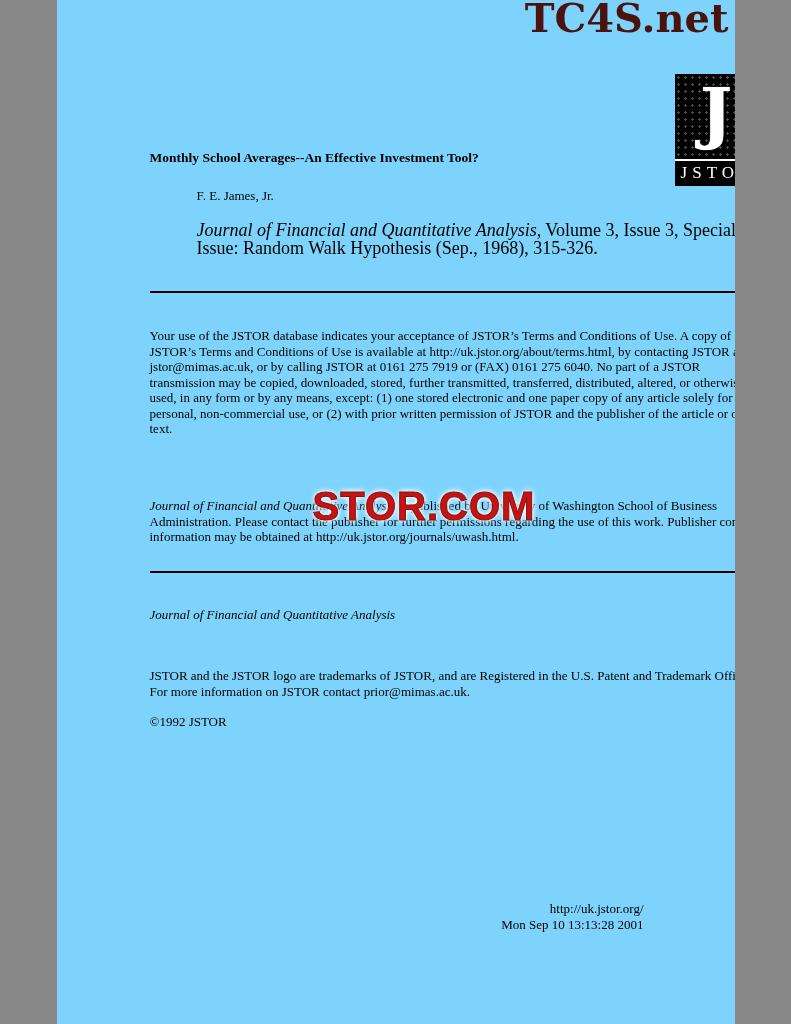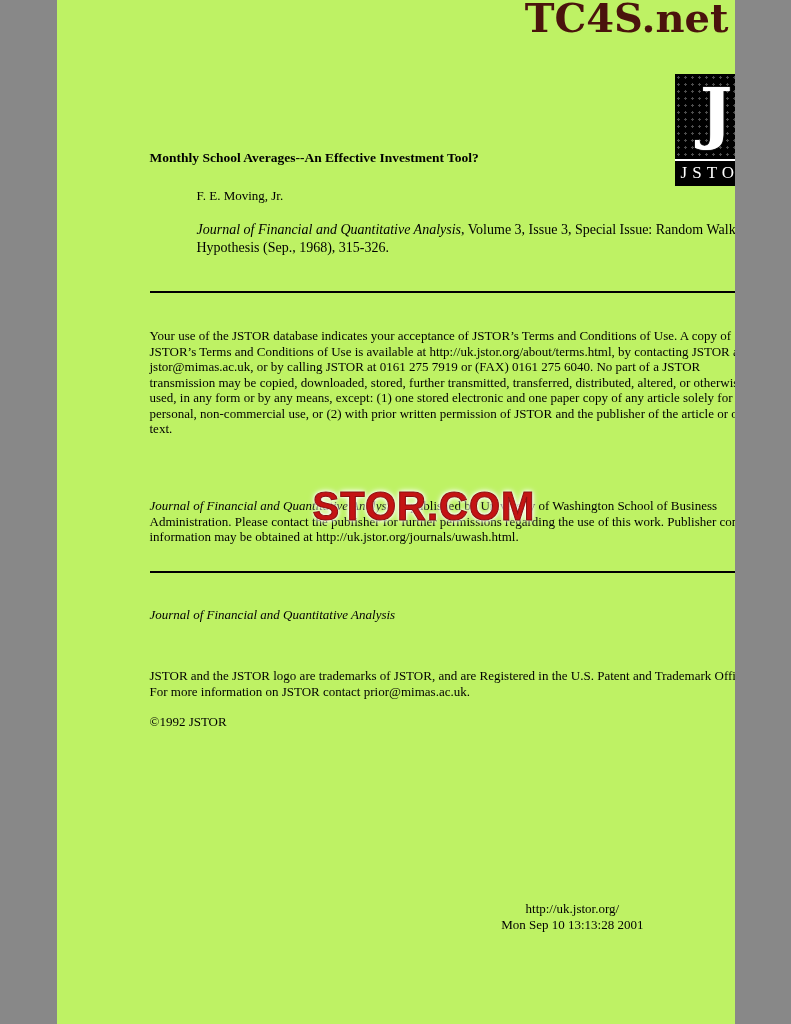--- a/index.html
+++ b/index.html
@@ -1,19 +1,19 @@
 <!DOCTYPE html>
 <html><head>
 <meta charset="utf-8">
 <style>
   html,body{margin:0;padding:0;background:#888;}
   .page{
     position:relative;
     width:642px;height:1024px;
-    background:#bef264;
+    background:#7dd3fc;
     overflow:hidden;
     font-family:"Liberation Serif", serif;
     color:#000;
     margin:0 auto;
     padding-left:36px;
   }
   
   .wm-top{
     position:absolute;top:-6px;right:6px;
     font-family:"DejaVu Serif", serif;
@@ -64,21 +64,21 @@
   .title{
     position:absolute;left:93px;top:150px;width:540px;
     font-size:13.5px;font-weight:700;
   }
   .author{
     position:absolute;left:140px;top:188px;
     font-size:13px;
   }
   .citation{
     position:absolute;left:140px;top:221px;width:545px;
-    font-size:14px;line-height:18px;
+    font-size:18px;line-height:18px;
   }
   .italic{font-style:italic;}
   
   .rule{position:absolute;left:93px;width:607px;height:2px;background:#000;}
   .rule1{top:291px;}
   .rule2{top:571px;}
   
   .para{
     position:absolute;left:93px;width:614px;
     font-size:13px;line-height:15.5px;text-align:left;
@@ -87,37 +87,37 @@
   .p2{top:452px;}
   .p3{top:498px;}
   
   .colo-journal{position:absolute;left:93px;top:607px;font-size:13px;font-style:italic;}
   .colo-1968{position:absolute;left:93px;top:623px;font-size:13px;}
   .colo-tm{position:absolute;left:93px;top:668px;width:614px;font-size:13px;line-height:15.5px;}
   .colo-2001{position:absolute;left:93px;top:714px;font-size:13px;}
   
   .footer{
     position:absolute;right:91px;top:901px;
-    font-size:13px;line-height:16px;text-align:center;
+    font-size:13px;line-height:16px;text-align:right;
   }
 </style>
 </head>
 <body>
 
 <div class="page">
 
   <div class="wm-top">TC4S.net</div>
 
   <div class="logo">
     <div class="logo-j">J</div>
     <div class="logo-stor">JSTOR</div>
   </div>
 
   <div class="title">Monthly School Averages--An Effective Investment Tool?</div>
-  <div class="author">F. E. Moving, Jr.</div>
+  <div class="author">F. E. James, Jr.</div>
   <div class="citation">
     <span class="italic">Journal of Financial and Quantitative Analysis</span><span>, Volume 3, Issue 3, Special Issue: Random Walk Hypothesis (Sep., 1968), 315-326.</span>
   </div>
 
   <div class="rule rule1"></div>
 
   <div class="para p1">Your use of the JSTOR database indicates your acceptance of JSTOR’s Terms and Conditions of Use.  A copy of JSTOR’s Terms and Conditions of Use is available at http://uk.jstor.org/about/terms.html,  by contacting JSTOR at jstor@mimas.ac.uk, or by calling JSTOR at 0161 275 7919 or (FAX) 0161 275 6040. No part of a JSTOR transmission may be copied, downloaded, stored, further transmitted, transferred, distributed, altered, or otherwise used, in any form or by any means, except: (1) one stored electronic and one paper copy of any article solely for your personal, non-commercial use, or (2) with prior written permission of JSTOR and the publisher of the article or other text.</div>
   <div class="para p3">
     <span class="italic">Journal of Financial and Quantitative Analysis</span><span> is published by University of Washington School of Business Administration.  Please contact the publisher for further permissions regarding the use of this work. Publisher contact information may be obtained at http://uk.jstor.org/journals/uwash.html.</span>
   </div>

